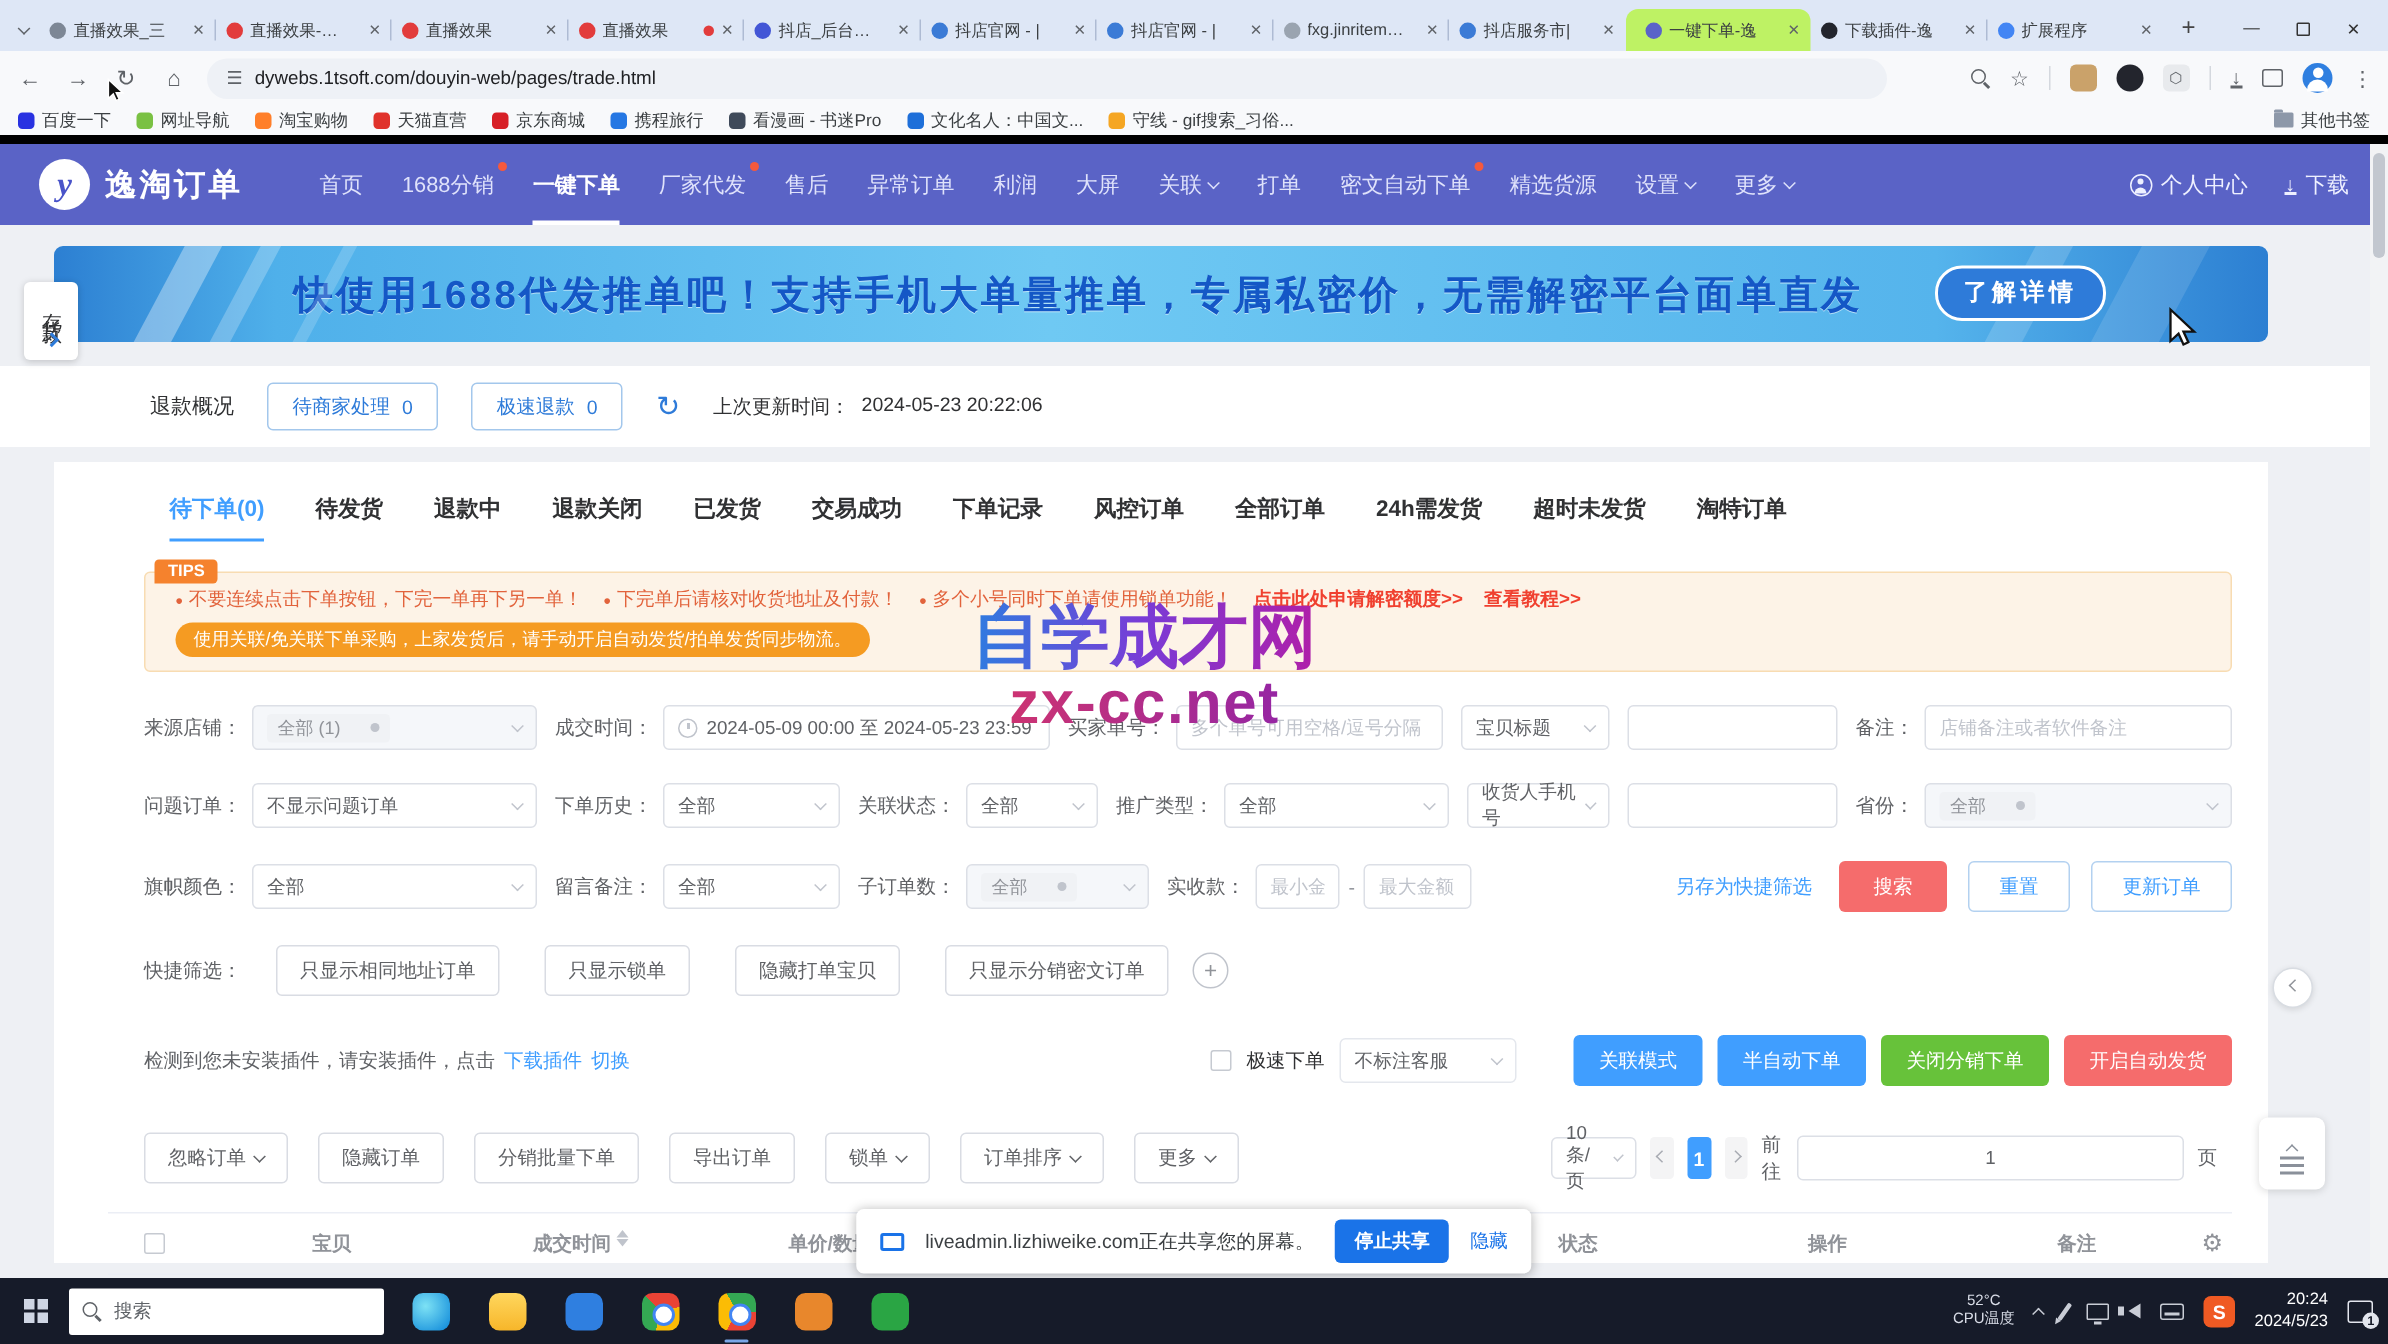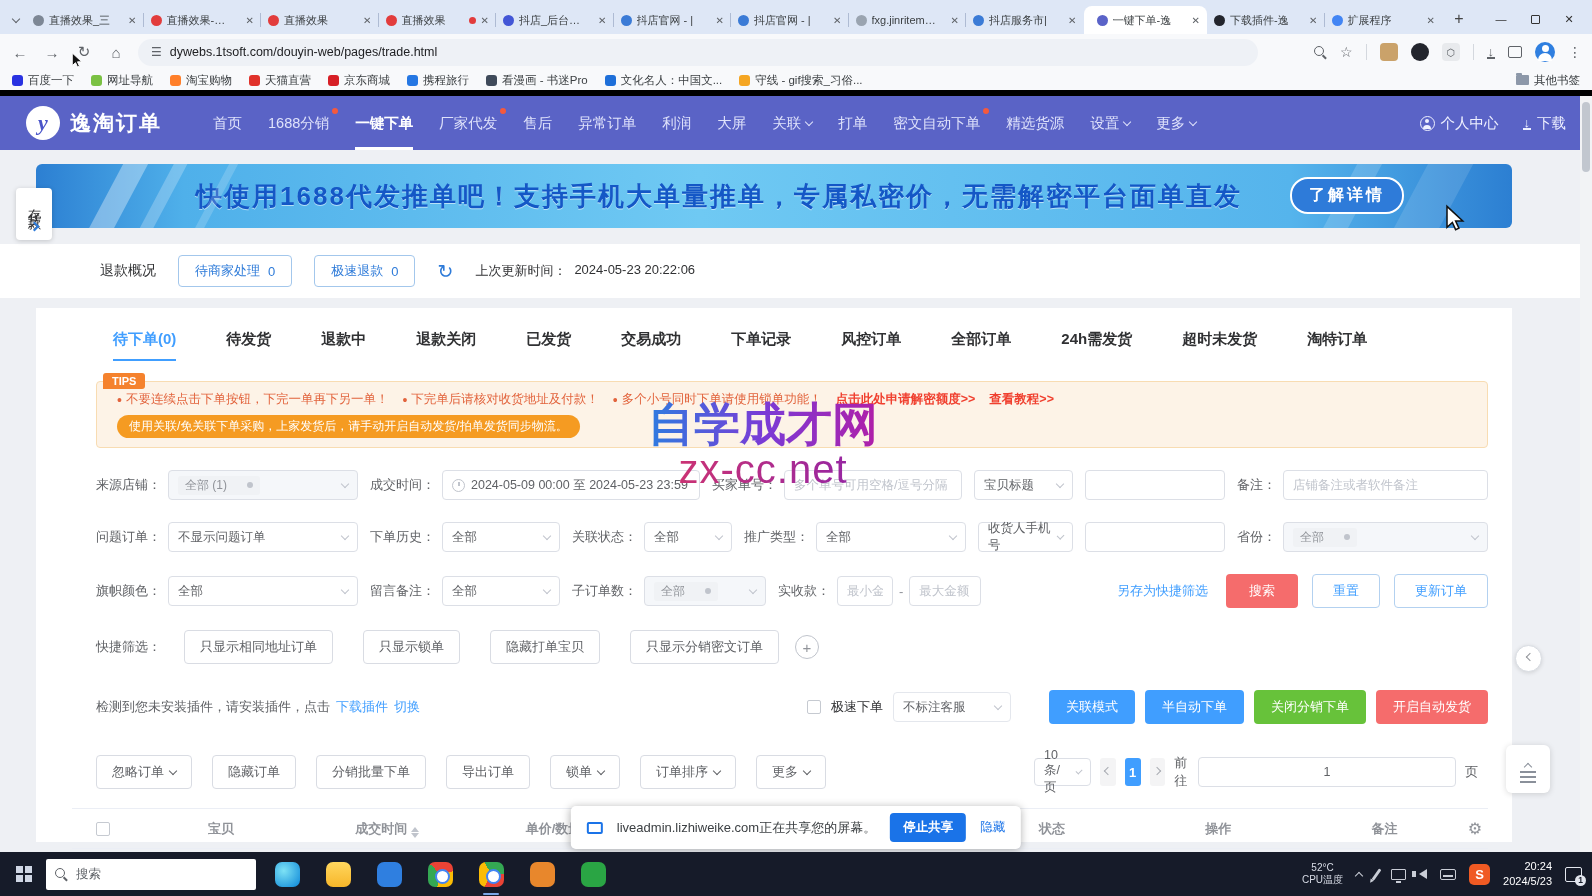--- a/index.html
+++ b/index.html
@@ -6,21 +6,21 @@
   * { box-sizing: border-box; margin:0; padding:0; }
   html,body { width:1592px; height:896px; overflow:hidden; }
   body { font-family:"Liberation Sans","DejaVu Sans",sans-serif; background:#eef0f4; position:relative; font-size:13px; color:#303133; }
 
   
   .tabstrip { height:34px; background:#dee7f6; display:flex; align-items:flex-end; padding:0 6px; }
   .tab-chev { width:20px; height:28px; display:flex; align-items:center; justify-content:center; color:#5f6368; font-size:10px; }
   .tabs { display:flex; flex:1; min-width:0; align-items:flex-end; }
   .tab { display:flex; align-items:center; gap:5px; height:28px; padding:0 7px; flex:1 1 0; min-width:0; max-width:128px; font-size:11px; color:#3c4043; border-radius:8px 8px 0 0; position:relative; }
   .tab:not(.active)+.tab:not(.active)::before { content:""; position:absolute; left:-1px; top:7px; height:14px; width:1px; background:#aebbd3; }
-  .tab.active { background:#ffffff;padding-left:13px; }
+  .tab.active { background:#bef264;padding-left:13px; }
   .fav { width:11px; height:11px; border-radius:50%; flex:none; }
   .tab .lbl { white-space:nowrap; overflow:hidden; flex:1; }
   .meddot { width:7px; height:7px; border-radius:50%; background:#e23c3c; flex:none; }
   .tab .x { color:#5f6368; font-size:10px; flex:none; }
   .newtab { width:26px; height:26px; margin:0 4px 2px; display:flex; align-items:center; justify-content:center; font-size:16px; color:#444; }
   .wincontrols { display:flex; gap:0; margin-left:8px; }
   .wincontrols span { width:34px; height:30px; display:flex; align-items:center; justify-content:center; color:#333; font-size:11px; }
   .box-restore { width:9px; height:9px; border:1.3px solid #333; border-radius:1px; }
 
   .btoolbar { height:36px; background:#f8f9fb; display:flex; align-items:center; padding:0 10px; gap:12px; color:#5f6368; }
@@ -77,36 +77,36 @@
 
   
   .refundband { margin-top:16px; background:#fff; height:54px; display:flex; align-items:center; padding-left:100px; gap:22px; }
   .refundtitle { font-size:14px; color:#303133; }
   .refundbtn { border:1px solid #a3c7ec; color:#2e7bd9; border-radius:4px; padding:6px 16px; font-size:13px; background:#fff; display:flex; gap:8px; align-items:center; }
   .refresh { color:#2e7bd9; font-size:19px; }
   .updated { font-size:13px; color:#303133; display:flex; gap:8px; }
 
   
   .card { margin:10px 80px 0 36px; background:#fff; height:534px; padding:0 24px; position:relative; }
-  .ordertabs { display:flex; gap:16px; padding:14px 0 0 36px;align-items:center; }
+  .ordertabs { display:flex; gap:0; padding:14px 0 0 36px;align-items:center; }
   .otab { padding:8px 17px 12px; font-size:15px; font-weight:bold; color:#303133; position:relative; }
   .otab.active { color:#409eff; }
   .otab.active::after { content:""; position:absolute; left:17px; right:17px; bottom:0; height:2.5px; background:#409eff; }
 
   .tips { margin:20px 0 0 36px; background:#fdf3e7; border:1px solid #f8dcb2; border-radius:4px; padding:9px 14px 9px 20px; position:relative; font-size:12.5px; color:#e2633c; }
   .tipsbadge { position:absolute; left:6px; top:-9px; background:#f5822d; color:#fff; font-size:11px; font-weight:bold; padding:2px 9px; border-radius:3px 3px 3px 0; }
   .tipline1 { display:flex; flex-wrap:nowrap; gap:14px; align-items:center; white-space:nowrap; overflow:hidden; }
   .tipitem { display:flex; align-items:center; gap:4px; }
   .tipdot { color:#e2633c; font-size:14px; }
   .tiplink { color:#f0402f; font-weight:bold; }
   .tippill { display:inline-block; margin-top:7px; background:#f59b22; color:#fff; border-radius:12px; padding:3px 12px; font-size:12px; }
 
   .watermark { position:absolute; left:648px; top:400px; z-index:5; pointer-events:none; text-align:center; line-height:1.05; }
   .wm1 { font-size:46px; font-weight:900; background:linear-gradient(90deg,#2e7ce0,#7a3bd6,#b01fa8); -webkit-background-clip:text; background-clip:text; color:transparent; }
-  .wm2 { font-size:40px; font-weight:400; background:linear-gradient(90deg,#d4356b,#8e24aa); -webkit-background-clip:text; background-clip:text; color:transparent; letter-spacing:1px; }
+  .wm2 { font-size:40px; font-weight:700; background:linear-gradient(90deg,#d4356b,#8e24aa); -webkit-background-clip:text; background-clip:text; color:transparent; letter-spacing:1px; }
 
   
   .frow { display:flex; align-items:center; gap:12px; margin:22px 0 0 36px; }
   .fgroup { display:flex; align-items:center; }
   .flabel { font-size:13px; color:#606266; margin-right:7px; white-space:nowrap; }
   .sel, .inpbox { height:30px; border:1px solid #dcdfe6; border-radius:4px; background:#fff; display:flex; align-items:center; padding:0 9px; font-size:12.5px; color:#606266; gap:6px; }
   .sel { justify-content:space-between; }
   .sel .chev { color:#c0c4cc; border-width:1.3px; }
   .sel.dis { background:#f5f7fa; }
   .tag { background:#f0f2f5; border-radius:3px; padding:1px 7px; font-size:12px; color:#909399; display:inline-flex; align-items:center; gap:20px; }
@@ -128,21 +128,21 @@
 
   
   .listbar { display:flex; align-items:center; gap:20px; margin:30px 0 0 36px; }
   .pagi { margin-left:auto; display:flex; align-items:center; gap:9px; margin-right:10px; color:#606266; }
   .psize { height:28px; }
   .pgbox { width:28px; height:28px; border-radius:3px; background:#f4f4f5; color:#a8abb2; display:flex; align-items:center; justify-content:center; }
   .pgbox.cur { background:#409eff; color:#fff; font-weight:bold; }
   .goto { width:40px; height:28px; text-align:center; }
 
   .thead { display:flex; align-items:center; margin:18px 0 0 12px; padding:10px 6px; border-top:1px solid #ebeef5; border-bottom:1px solid #ebeef5; color:#909399; font-size:13px; font-weight:bold; }
-  .th { text-align:center; display:flex; align-items:flex-end; justify-content:center; gap:4px; }
+  .th { text-align:center; display:flex; align-items:flex-start; justify-content:center; gap:4px; }
   .sortic { display:inline-flex; flex-direction:column; gap:1px; }
   .sortic i { width:0; height:0; border-left:4px solid transparent; border-right:4px solid transparent; display:block; }
   .sortic .tu { border-bottom:5px solid #c0c4cc; }
   .sortic .td { border-top:5px solid #c0c4cc; }
   .gear { margin-left:auto; color:#909399; font-size:16px; }
 
   
   .collapse-circ { position:absolute; right:50px; top:645px; width:27px; height:27px; border-radius:50%; background:#fff; border:1px solid #d8dce2; box-shadow:0 1px 4px rgba(0,0,0,.12); display:flex; align-items:center; justify-content:center; color:#909399; z-index:7; }
   .topwidget { position:absolute; right:42px; top:745px; width:44px; height:48px; background:#fff; border-radius:6px; box-shadow:0 1px 6px rgba(0,0,0,.15); z-index:7; display:flex; flex-direction:column; align-items:center; justify-content:center; gap:6px; color:#8a909a; }
   .hamb { width:16px; height:2px; background:#8a909a; position:relative; }

